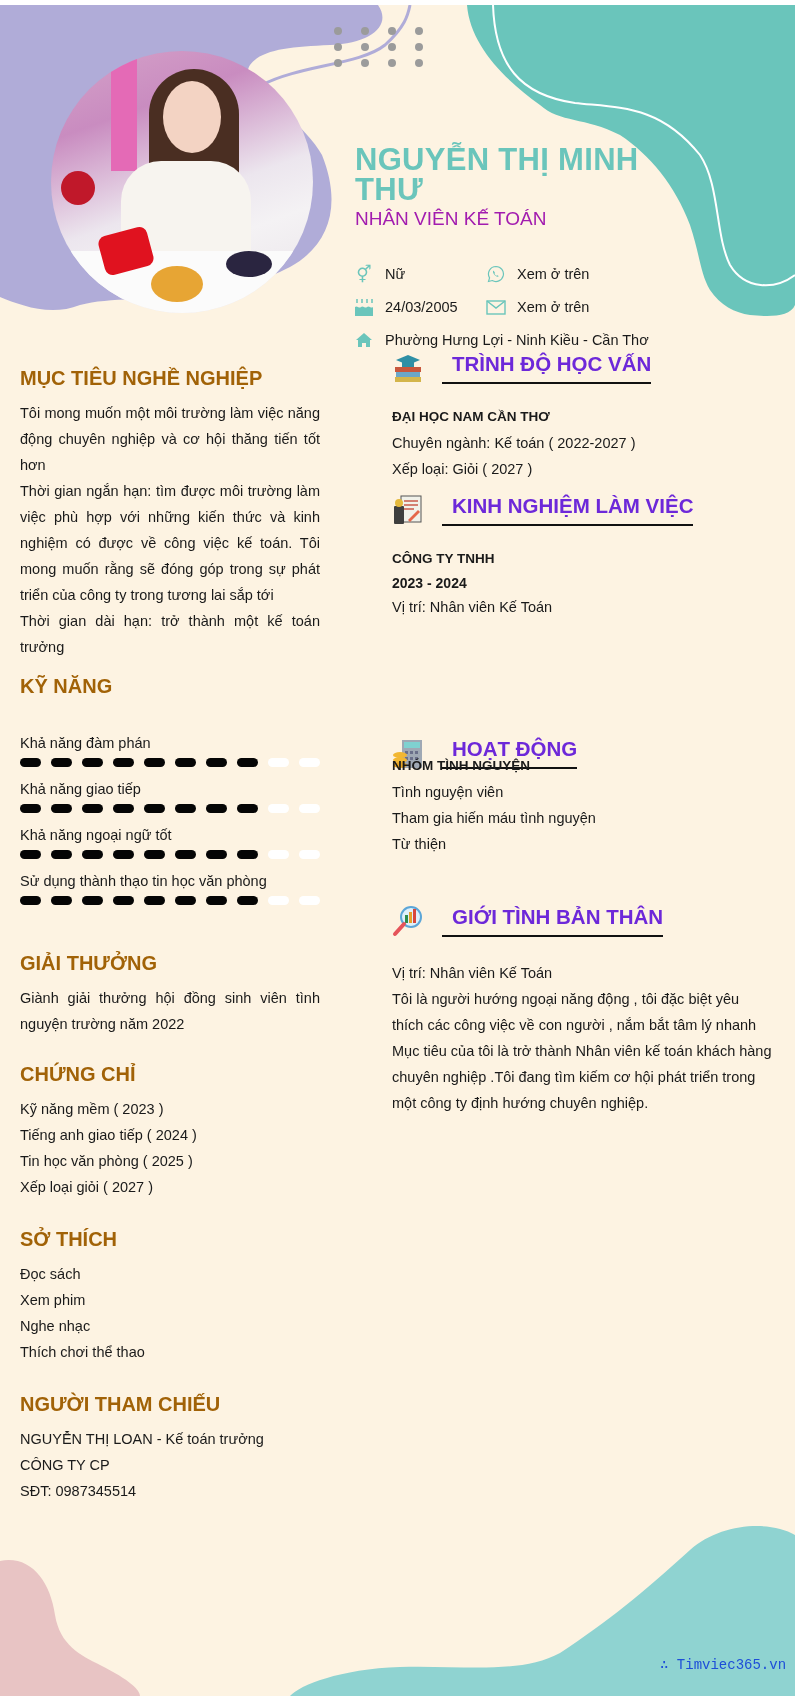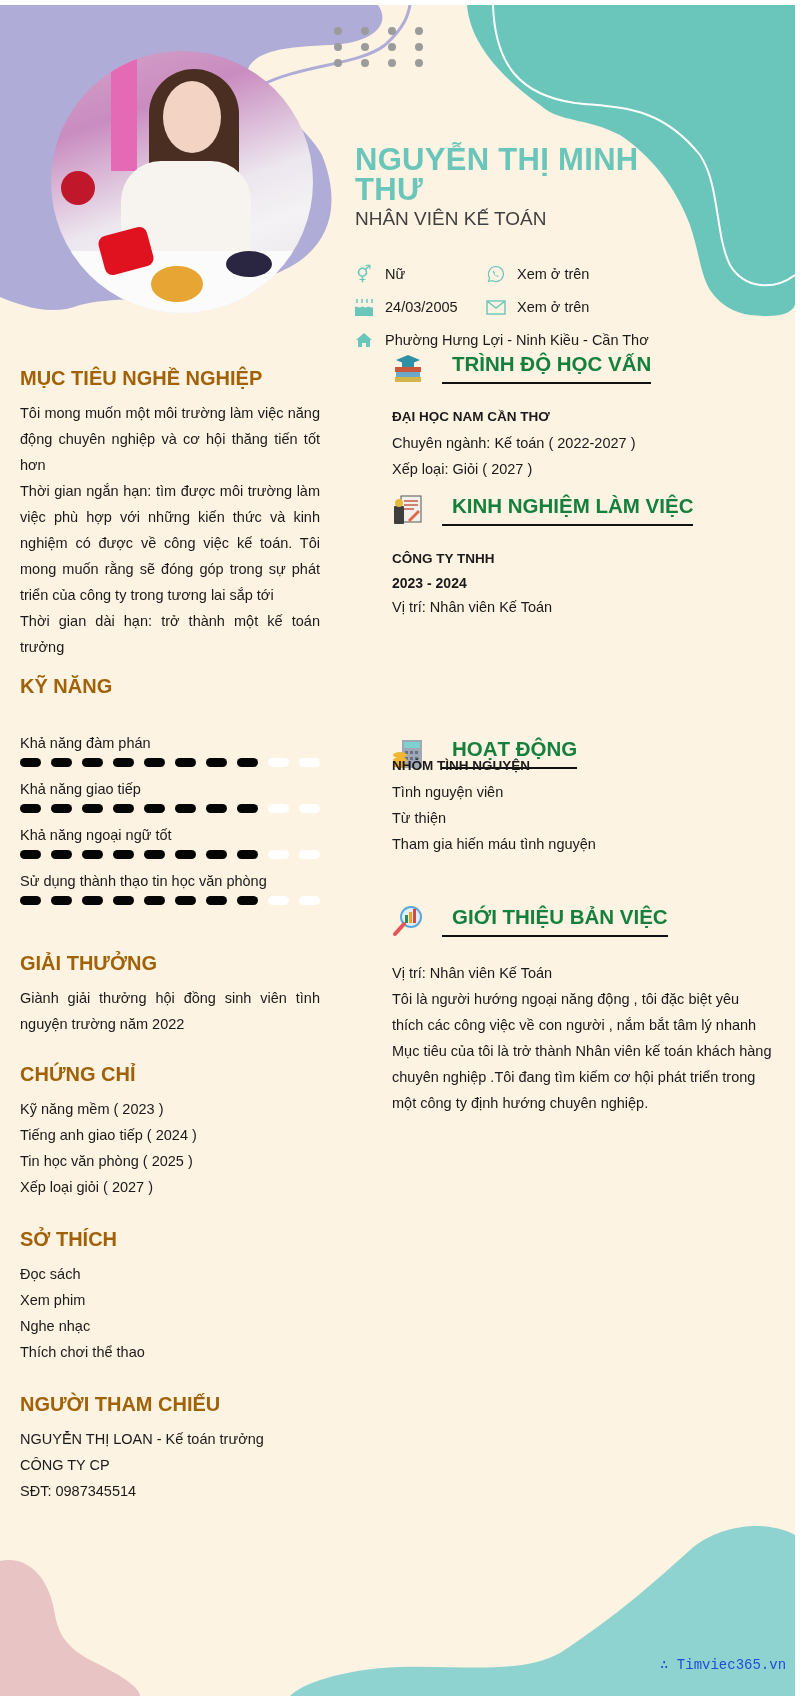--- a/index.html
+++ b/index.html
@@ -13,36 +13,36 @@
   .photo .face{position:absolute;left:112px;top:30px;width:58px;height:72px;border-radius:50%;background:#f3d3c3;}
   .photo .shirt{position:absolute;left:70px;top:110px;width:130px;height:110px;border-radius:40px 40px 10px 10px;background:#f7f4ef;}
   .photo .table{position:absolute;left:0;top:200px;width:262px;height:70px;background:#fbfbfb;}
   .photo .rose{position:absolute;left:10px;top:120px;width:34px;height:34px;border-radius:50%;background:#c0182a;}
   .photo .ribbon{position:absolute;left:50px;top:180px;width:50px;height:40px;background:#e0121f;border-radius:8px;transform:rotate(-15deg);}
   .photo .curtain{position:absolute;left:60px;top:0;width:26px;height:120px;background:#e46ab6;}
   .photo .food{position:absolute;left:100px;top:215px;width:52px;height:36px;border-radius:50%;background:#e7a534;}
   .photo .grapes{position:absolute;left:175px;top:200px;width:46px;height:26px;border-radius:50%;background:#2a2540;}
 
   .name{position:absolute;left:355px;top:140px;width:330px;font-weight:bold;font-size:31px;line-height:30px;color:#6ac5bb;letter-spacing:0.3px;}
-  .title{position:absolute;left:355px;top:203px;font-size:19px;color:#404040;}
+  .title{position:absolute;left:355px;top:203px;font-size:19px;color:#a21caf;}
   .info{position:absolute;font-size:14.5px;color:#1a1a1a;display:flex;align-items:center;gap:10px;}
   .info .ic{width:22px;height:20px;color:#6ac5bb;display:inline-flex;align-items:center;justify-content:center;font-size:17px;}
 
   .lh{position:absolute;left:20px;font-weight:bold;font-size:20px;color:#a16207;}
   .lp{position:absolute;left:20px;width:300px;font-size:14.5px;line-height:26px;text-align:justify;}
   .ll{position:absolute;left:20px;font-size:14.5px;line-height:26px;}
   .skill{position:absolute;left:20px;width:305px;}
   .skill .lbl{font-size:14.5px;line-height:20px;}
   .dots{display:flex;gap:10px;margin-top:5px;}
   .dots span{width:21px;height:9px;border-radius:5px;background:#050505;}
   .dots span.off{background:#ffffff;}
 
   .rh{position:absolute;left:392px;display:flex;align-items:flex-start;}
   .rh .icon{width:32px;height:32px;margin-right:18px;}
-  .rh .htxt{font-weight:bold;font-size:20.5px;color:#15803d;padding:0 0 6px 10px;border-bottom:2.5px solid #111;}
+  .rh .htxt{font-weight:bold;font-size:20.5px;color:#6d28d9;padding:0 0 6px 10px;border-bottom:2.5px solid #111;}
   .rp{position:absolute;left:392px;width:380px;font-size:14.5px;line-height:26px;}
   .rb{font-weight:bold;}
   .watermark{position:absolute;left:660px;top:1651px;font-family:"Liberation Mono",monospace;font-size:14px;color:#1d4ed8;}
 </style>
 </head>
 <body>
 
 <div class="page">
 
   <svg class="deco" width="795" height="1691" viewBox="0 0 795 1691">
@@ -270,33 +270,33 @@
         </g>
       <ellipse cx="8" cy="18" rx="7" ry="3" fill="#f2b732"></ellipse>
         <ellipse cx="8" cy="23" rx="7" ry="3" fill="#f2b732"></ellipse>
         <ellipse cx="8" cy="28" rx="7" ry="3" fill="#e5a423"></ellipse>
     </svg>
     <span class="htxt">HOẠT ĐỘNG</span>
   </div>
   <div class="rp" style="top:748px;">
     <div class="rb" style="font-size:13.5px;">NHÓM TÌNH NGUYỆN</div>
     <div>Tình nguyện viên</div>
+    <div>Tham gia hiến máu tình nguyện</div>
     <div>Từ thiện</div>
-    <div>Tham gia hiến máu tình nguyện</div>
   </div>
 
   <div class="rh" style="top:900px;">
     <svg class="icon" viewBox="0 0 32 32">
       <circle cx="19" cy="12" r="10" fill="#dff0fa" stroke="#5ca6d8" stroke-width="2"></circle>
       <rect x="13" y="10" width="3" height="8" fill="#2d8c4e"></rect>
         <rect x="17" y="7" width="3" height="11" fill="#e6a12a"></rect>
         <rect x="21" y="4" width="3" height="14" fill="#d9473c"></rect>
       <path d="M12 19L3 29" stroke="#e5545a" stroke-width="4" stroke-linecap="round"></path>
     </svg>
-    <span class="htxt">GIỚI THIỆU BẢN VIỆC</span>
+    <span class="htxt">GIỚI TÌNH BẢN THÂN</span>
   </div>
   <div class="rp" style="top:955px;">
     <div>Vị trí: Nhân viên Kế Toán</div>
     <div>Tôi là người hướng ngoại năng động , tôi đặc biệt yêu thích các công việc về con người , nắm bắt tâm lý nhanh Mục tiêu của tôi là trở thành Nhân viên kế toán khách hàng chuyên nghiệp .Tôi đang tìm kiếm cơ hội phát triển trong một công ty định hướng chuyên nghiệp.</div>
   </div>
 
   <div class="watermark">∴ Timviec365.vn</div>
 </div>
 
 </body></html>

